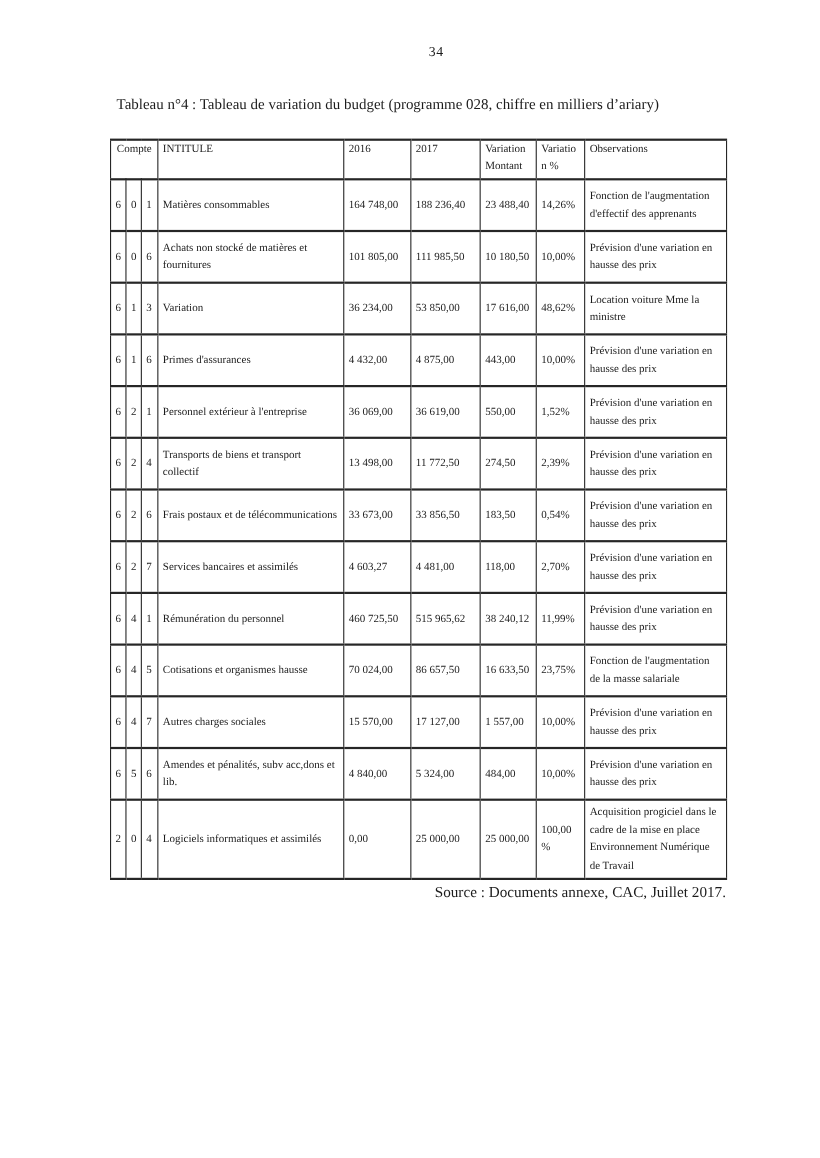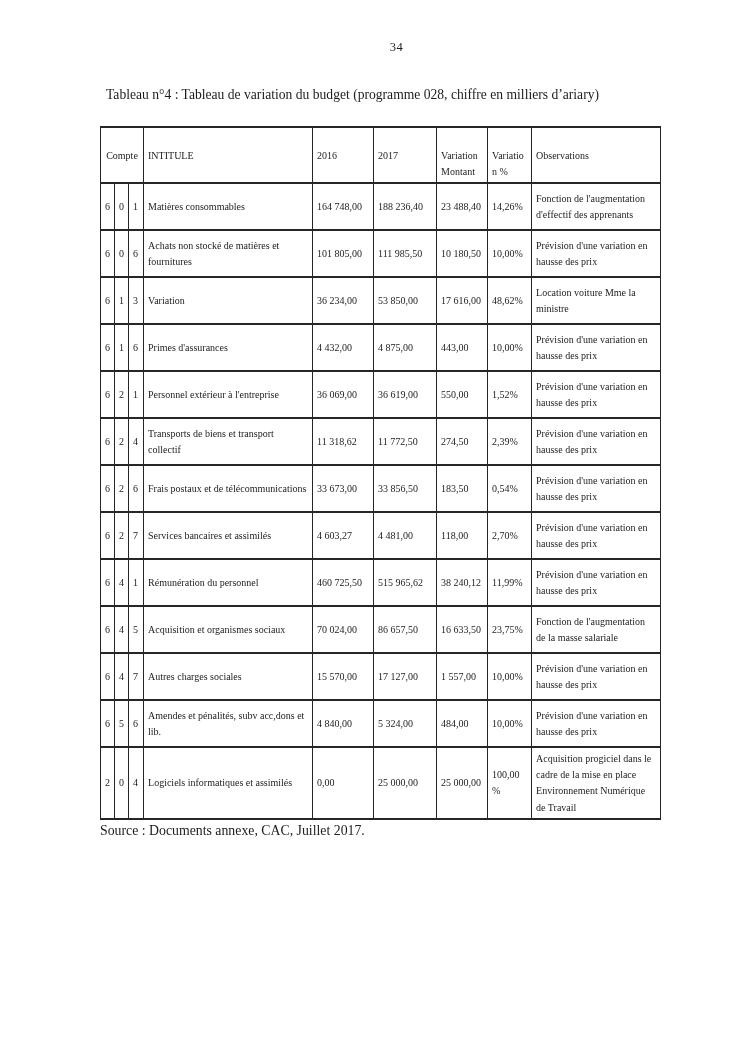--- a/index.html
+++ b/index.html
@@ -42,21 +42,21 @@
     font-weight: normal;
     line-height: 1.62;
     padding: 2px 4px;
     vertical-align: middle;
     text-align: left;
     box-sizing: border-box;
     overflow: hidden;
   }
   table.budget-table thead th {
     vertical-align: top;
-    padding-top: 20px;
+    padding-top: 0;
     height: 36px;
     white-space: pre-line;
   }
   table.budget-table thead th.compte-head {
     text-align: center;
   }
   table.budget-table tbody td {
     height: 47px;
   }
   table.budget-table tbody tr.tall td {
@@ -68,20 +68,21 @@
   }
   td.num {
     white-space: nowrap;
   }
   td.pct {
     white-space: pre-line;
   }
   .source-line {
     width: 560px;
     margin: 3px 0 0 100px;
+    text-align: right;
     font-size: 13.8px;
   }
 </style>
 </head>
 <body>
 
 <div class="page-number">34</div>
 
 <div class="doc-title">Tableau n°4 : Tableau de variation du budget (programme 028, chiffre en milliers d’ariary)</div>
 
@@ -169,21 +170,21 @@
     <td class="num">550,00</td>
     <td class="pct">1,52%</td>
     <td class="obs">Prévision d'une variation en hausse des prix</td>
   </tr>
 
   <tr>
     <td class="c">6</td>
     <td class="c">2</td>
     <td class="c">4</td>
     <td class="intitule">Transports de biens et transport collectif</td>
-    <td class="num">11 318,62</td>
+    <td class="num">13 498,00</td>
     <td class="num">11 772,50</td>
     <td class="num">274,50</td>
     <td class="pct">2,39%</td>
     <td class="obs">Prévision d'une variation en hausse des prix</td>
   </tr>
 
   <tr>
     <td class="c">6</td>
     <td class="c">2</td>
     <td class="c">6</td>
@@ -216,21 +217,21 @@
     <td class="num">515 965,62</td>
     <td class="num">38 240,12</td>
     <td class="pct">11,99%</td>
     <td class="obs">Prévision d'une variation en hausse des prix</td>
   </tr>
 
   <tr>
     <td class="c">6</td>
     <td class="c">4</td>
     <td class="c">5</td>
-    <td class="intitule">Acquisition et organismes sociaux</td>
+    <td class="intitule">Cotisations et organismes hausse</td>
     <td class="num">70 024,00</td>
     <td class="num">86 657,50</td>
     <td class="num">16 633,50</td>
     <td class="pct">23,75%</td>
     <td class="obs">Fonction de l'augmentation de la masse salariale</td>
   </tr>
 
   <tr>
     <td class="c">6</td>
     <td class="c">4</td>

